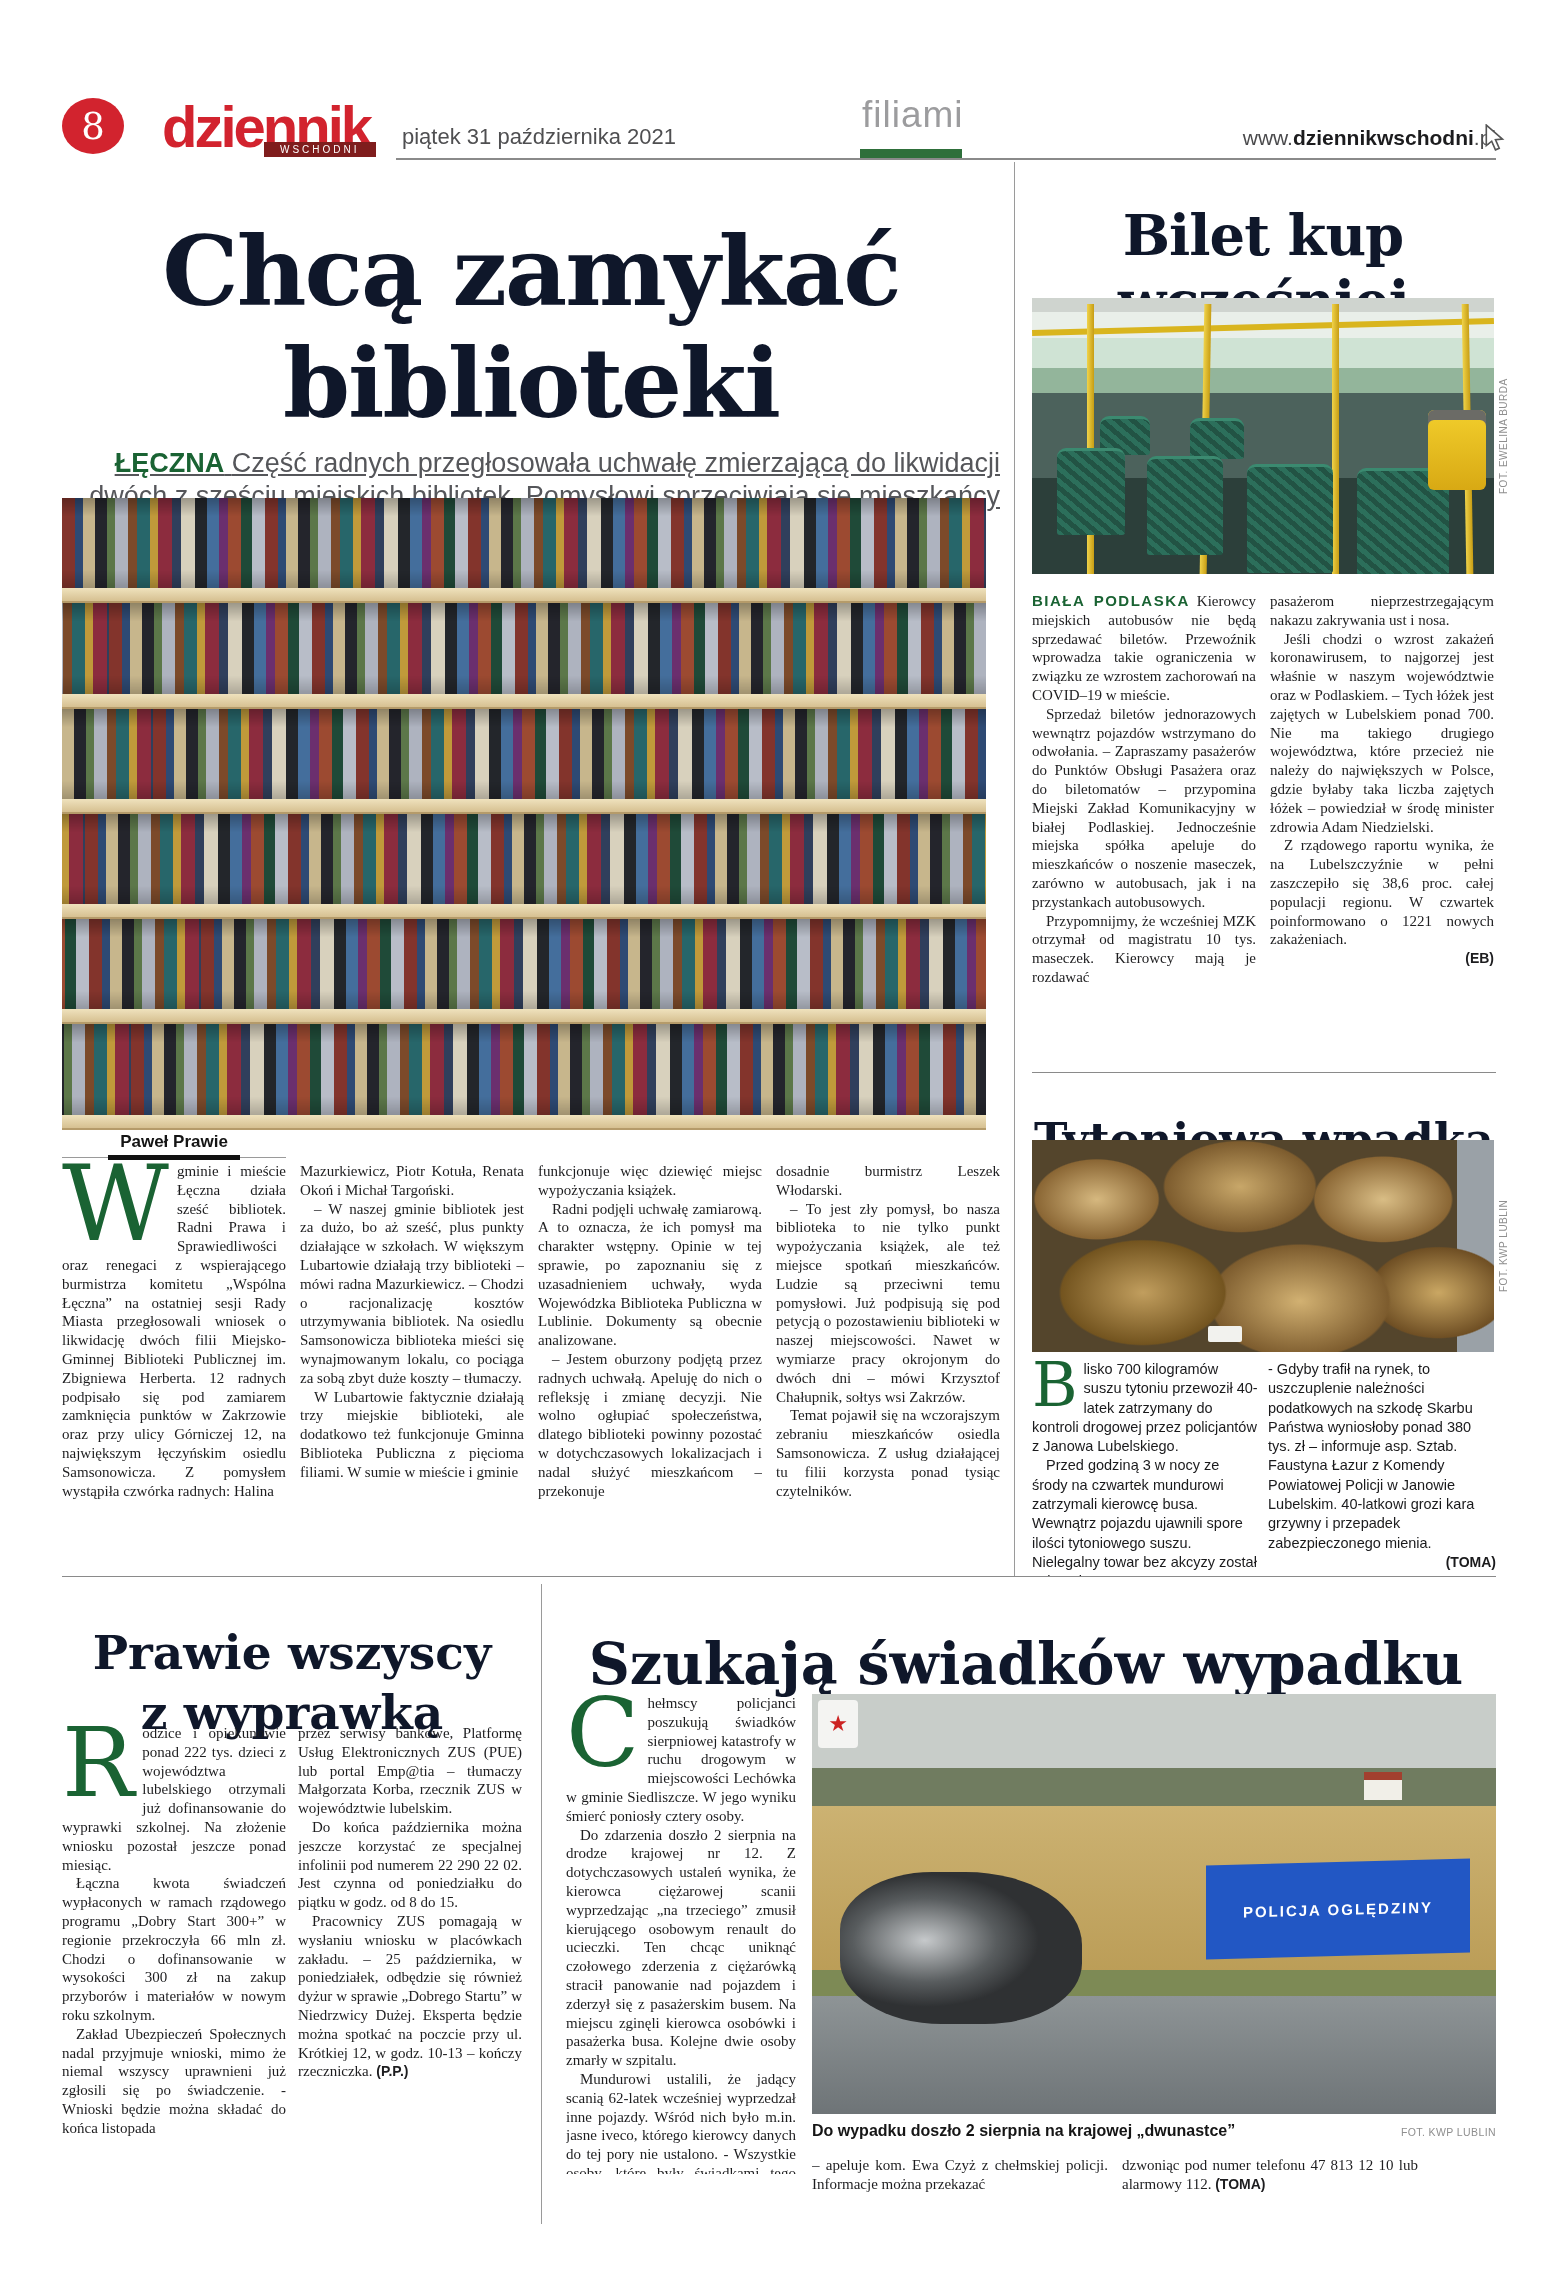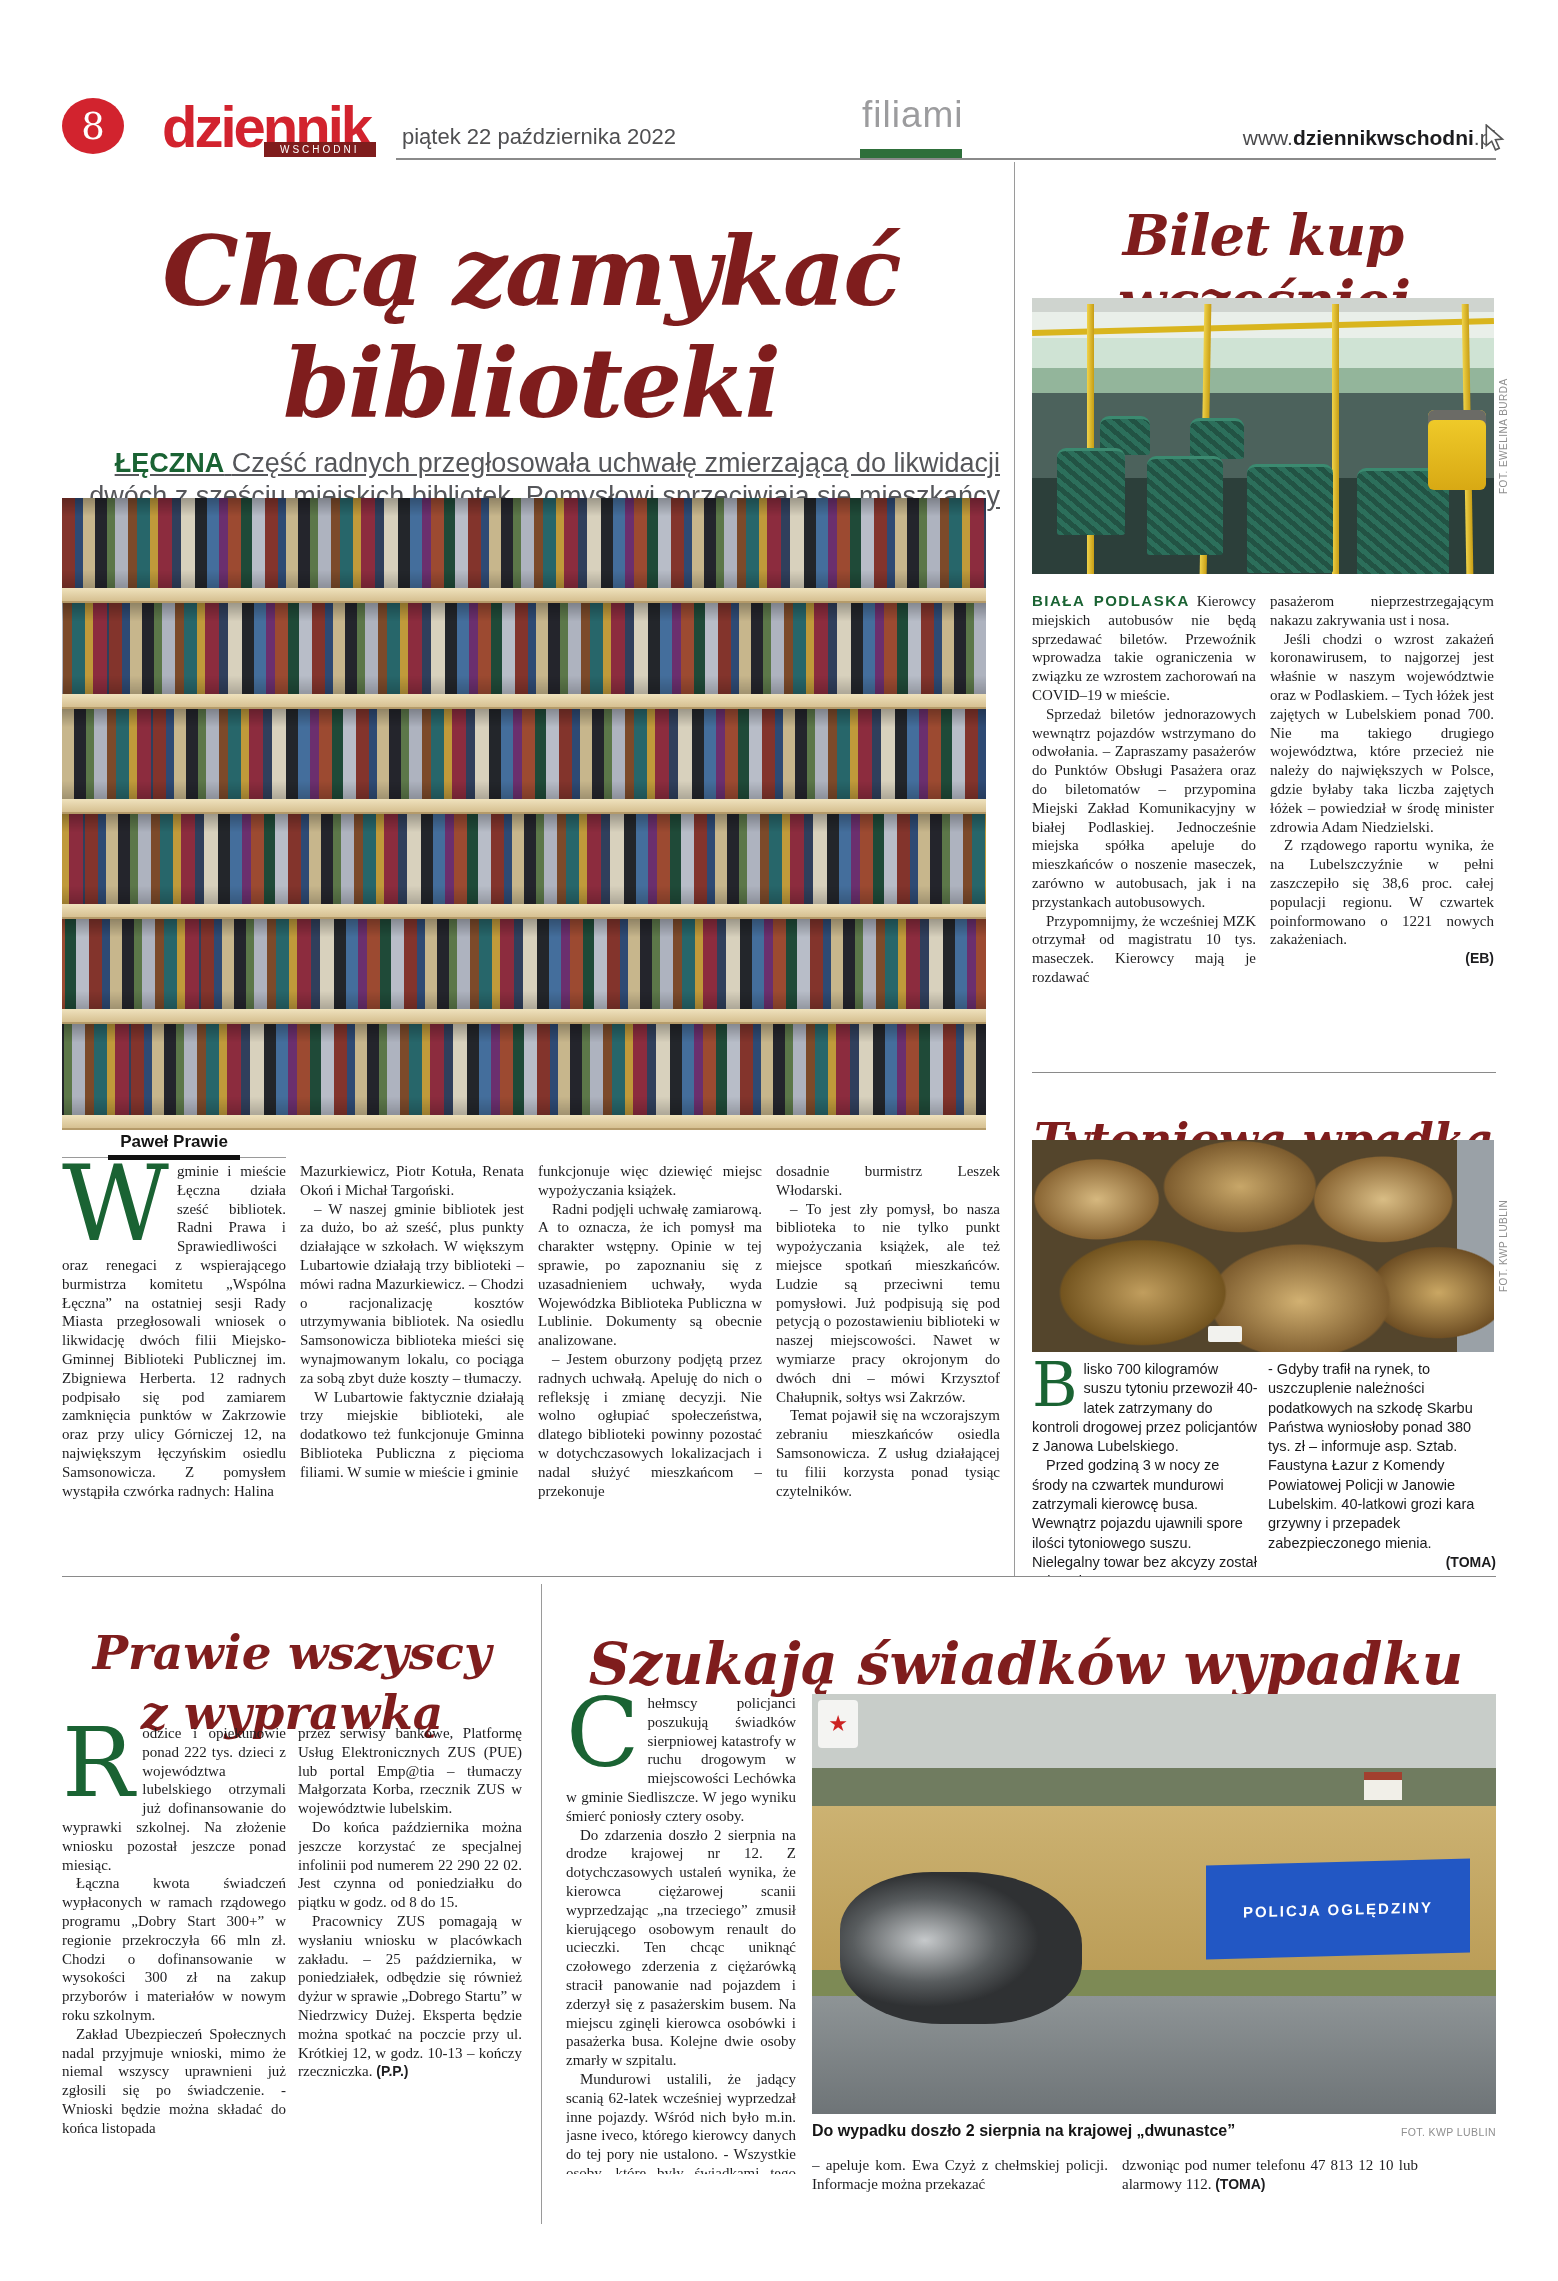--- a/index.html
+++ b/index.html
@@ -26,21 +26,21 @@
   .header-rule{left:396px;top:158px;width:1100px;height:2px;background:#8a8a8a;}
   .cursor-icon{left:1484px;top:124px;}
 
   
   .vline-main{left:1014px;top:162px;width:1px;height:1414px;background:#9a9a9a;}
   .rule-bottom{left:62px;top:1576px;width:1434px;height:1px;background:#8a8a8a;}
   .vline-bottom{left:541px;top:1584px;width:1px;height:640px;background:#9a9a9a;}
   .rule-right{left:1032px;top:1072px;width:464px;height:1px;background:#8a8a8a;}
 
   
-  .h-serif{font-family:"DejaVu Serif","Liberation Serif",serif;font-weight:700;color:#7f1d1d;text-align:center;font-style:italic;}
+  .h-serif{font-family:"DejaVu Serif","Liberation Serif",serif;font-weight:700;color:#0f172a;text-align:center;}
   .main-headline{left:62px;top:152px;width:938px;font-size:96px;line-height:112px;letter-spacing:-2px;}
   .bus-headline{left:1032px;top:156px;width:462px;font-size:56px;line-height:66px;letter-spacing:-1px;}
   .tobacco-headline{left:1032px;top:1078px;width:464px;font-size:45px;line-height:50px;}
   .layette-headline{left:62px;top:1584px;width:460px;font-size:47px;line-height:60px;}
   .accident-headline{left:556px;top:1586px;width:940px;font-size:57px;line-height:62px;}
 
   .lead{left:62px;top:420px;width:938px;text-align:right;font-family:"Liberation Sans",sans-serif;
         font-size:27px;line-height:33px;color:#55565a;text-decoration:underline;}
   .lead .tag{color:#1a6333;font-weight:700;}
 
@@ -155,21 +155,21 @@
 
 <div class="page">
 
   <div class="abs page-badge">
     <span>8</span>
   </div>
   <div class="abs logo">
     <span class="logo-main">dziennik</span>
     <span class="logo-sub">WSCHODNI</span>
   </div>
-  <div class="abs issue-date">piątek 22 października 2022</div>
+  <div class="abs issue-date">piątek 31 października 2021</div>
   <div class="abs section-label">filiami</div>
   <div class="abs section-bar"></div>
   <div class="abs website"><span>www.</span><b>dziennikwschodni</b><span>.pl</span></div>
   <div class="abs cursor-icon">
     <svg width="24" height="28" viewBox="0 0 22 26">
         <path d="M2 1 L2 20 L7 16 L10.5 24 L14 22.5 L10.5 14.5 L17 14 Z" fill="#ffffff" stroke="#555" stroke-width="1.5"></path>
       </svg>
   </div>
   <div class="abs header-rule"></div>
 

